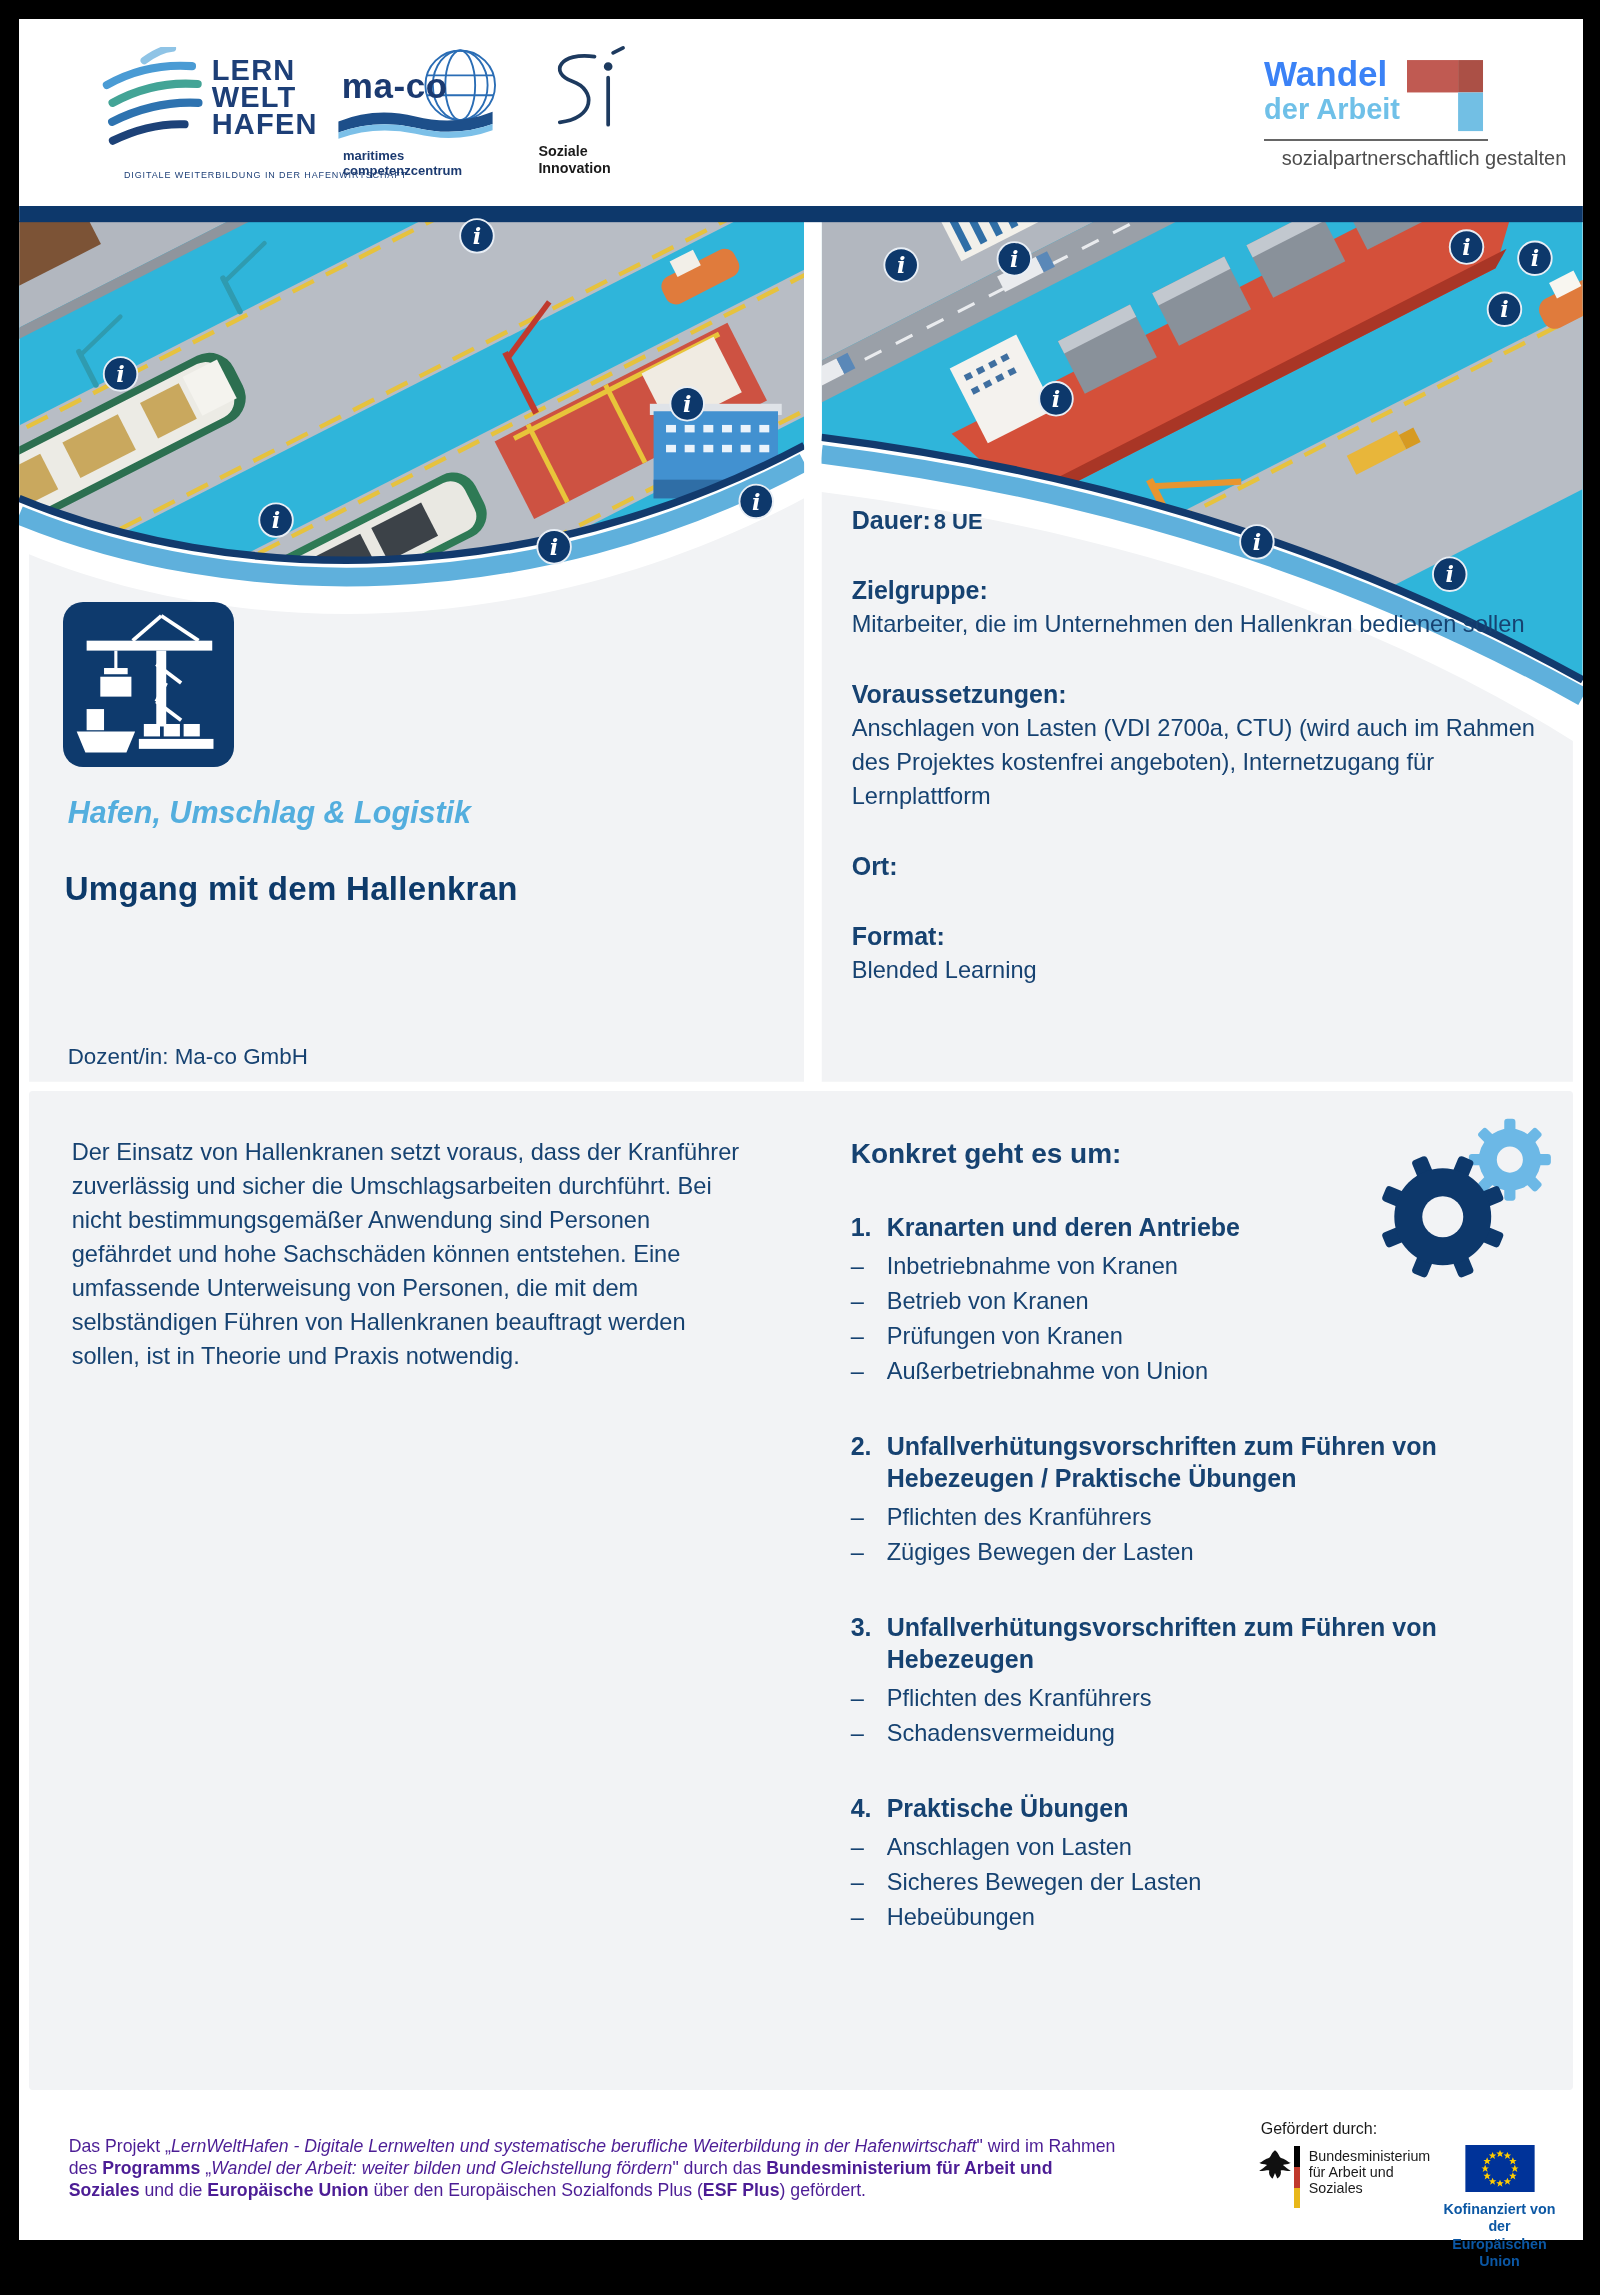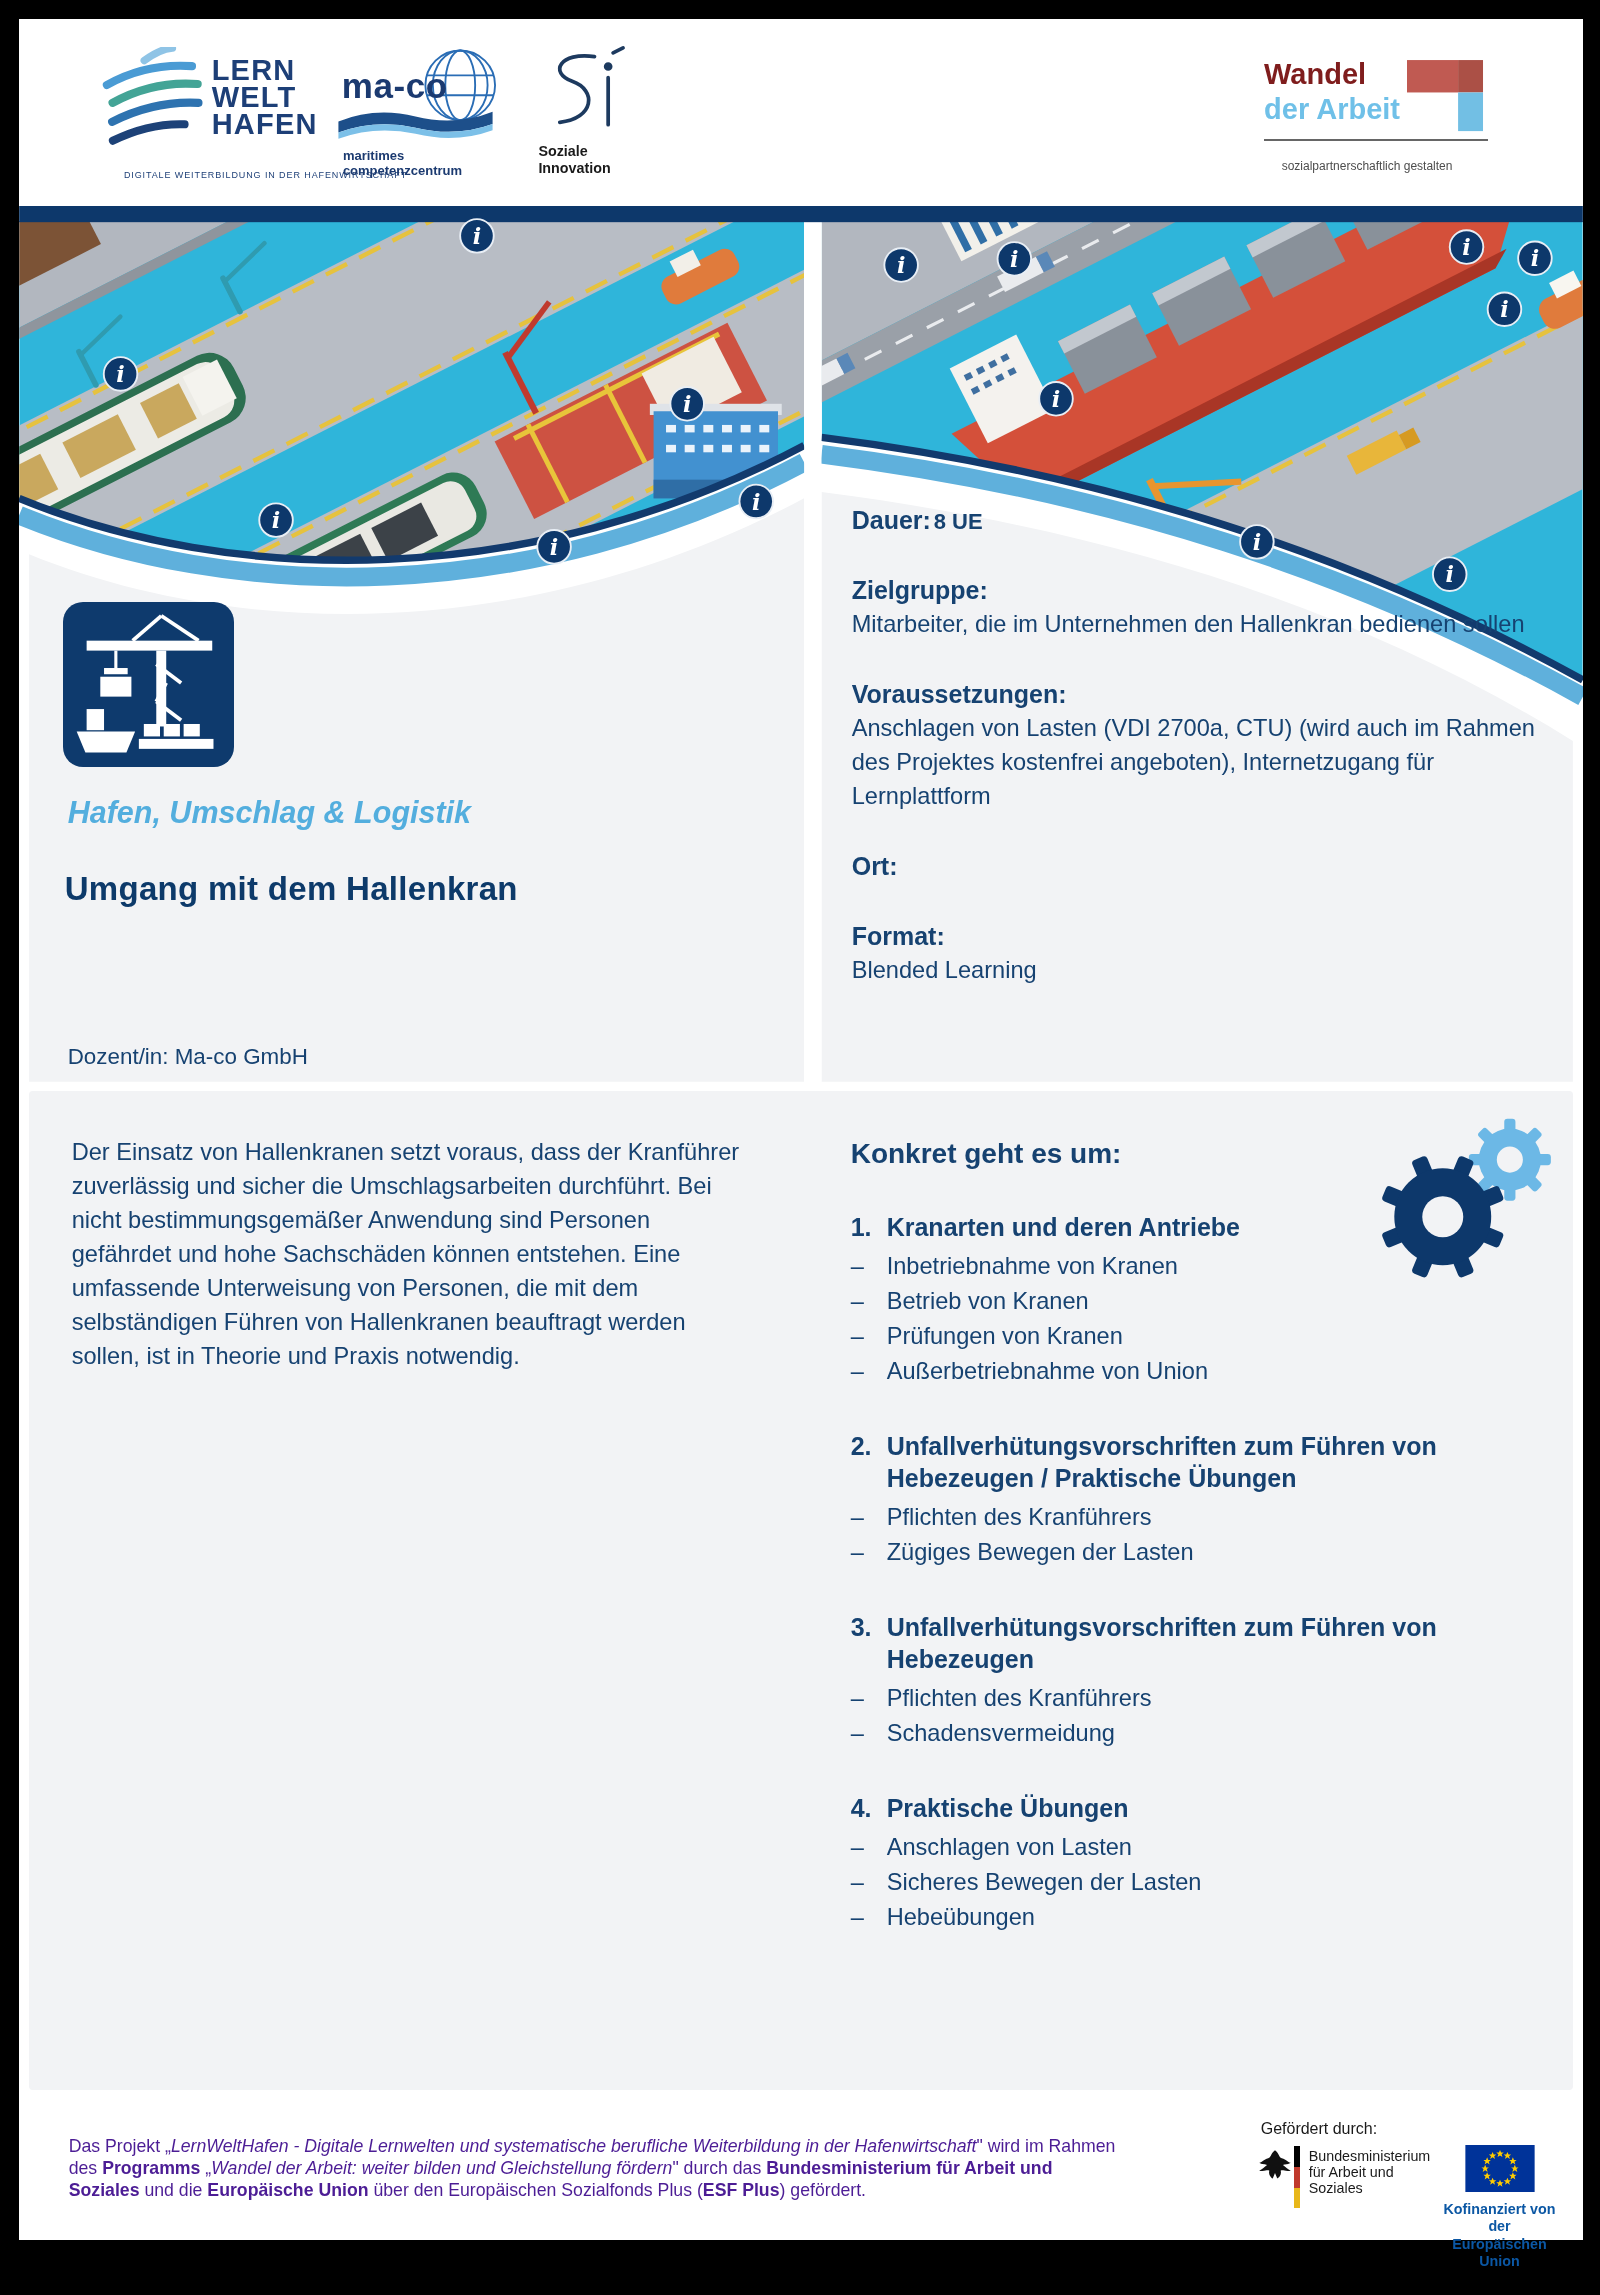--- a/index.html
+++ b/index.html
@@ -6,24 +6,24 @@
   .page{position:relative;width:1601px;height:2295px;background:#000;overflow:hidden;
         font-family:"Liberation Sans",sans-serif;}
   .inner{position:absolute;left:18.7px;top:18.7px;width:1564px;height:2221px;background:#ffffff;}
   .abs{position:absolute;}
   
   .lwh-word{font-weight:bold;color:#1d3f77;font-size:29px;line-height:27px;letter-spacing:1.2px;}
   .lwh-tag{color:#1d3f77;font-size:9px;letter-spacing:0.9px;margin-top:6.2px;white-space:nowrap;padding-left:35px;}
   .maco-word{font-weight:bold;color:#1b3a70;font-size:35px;letter-spacing:0.6px;}
   .maco-sub{color:#1b3a70;font-size:13px;font-weight:bold;line-height:15.5px;}
   .si-sub{color:#1a1a1a;font-size:14.3px;font-weight:bold;line-height:17px;}
-  .wda-1{color:#7f1d1d;font-size:29px;font-weight:bold;line-height:30px;}
+  .wda-1{color:#3b82f6;font-size:35px;font-weight:bold;line-height:30px;}
   .wda-2{color:#6fc0e8;font-size:29px;font-weight:bold;line-height:31px;}
   .wda-line{height:1.9px;background:#666;margin-top:5px;}
-  .wda-tag{color:#4d4d4d;font-size:12px;margin-top:19px;white-space:nowrap;}
+  .wda-tag{color:#4d4d4d;font-size:20px;margin-top:7px;white-space:nowrap;}
   
   .panel{position:absolute;background:#f2f3f5;border-radius:3.7px;}
   
   .cat-heading{font-style:italic;color:#53aede;font-size:30.5px;font-weight:bold;}
   .course-title{color:#0d3a6a;font-size:33px;font-weight:bold;letter-spacing:0.3px;}
   .lecturer{color:#164271;font-size:22.4px;}
   
   .facts{width:715px;color:#164271;}
   .fact-label{font-weight:bold;font-size:25px;line-height:34px;}
   .fact-value{font-size:23.6px;line-height:34px;}

